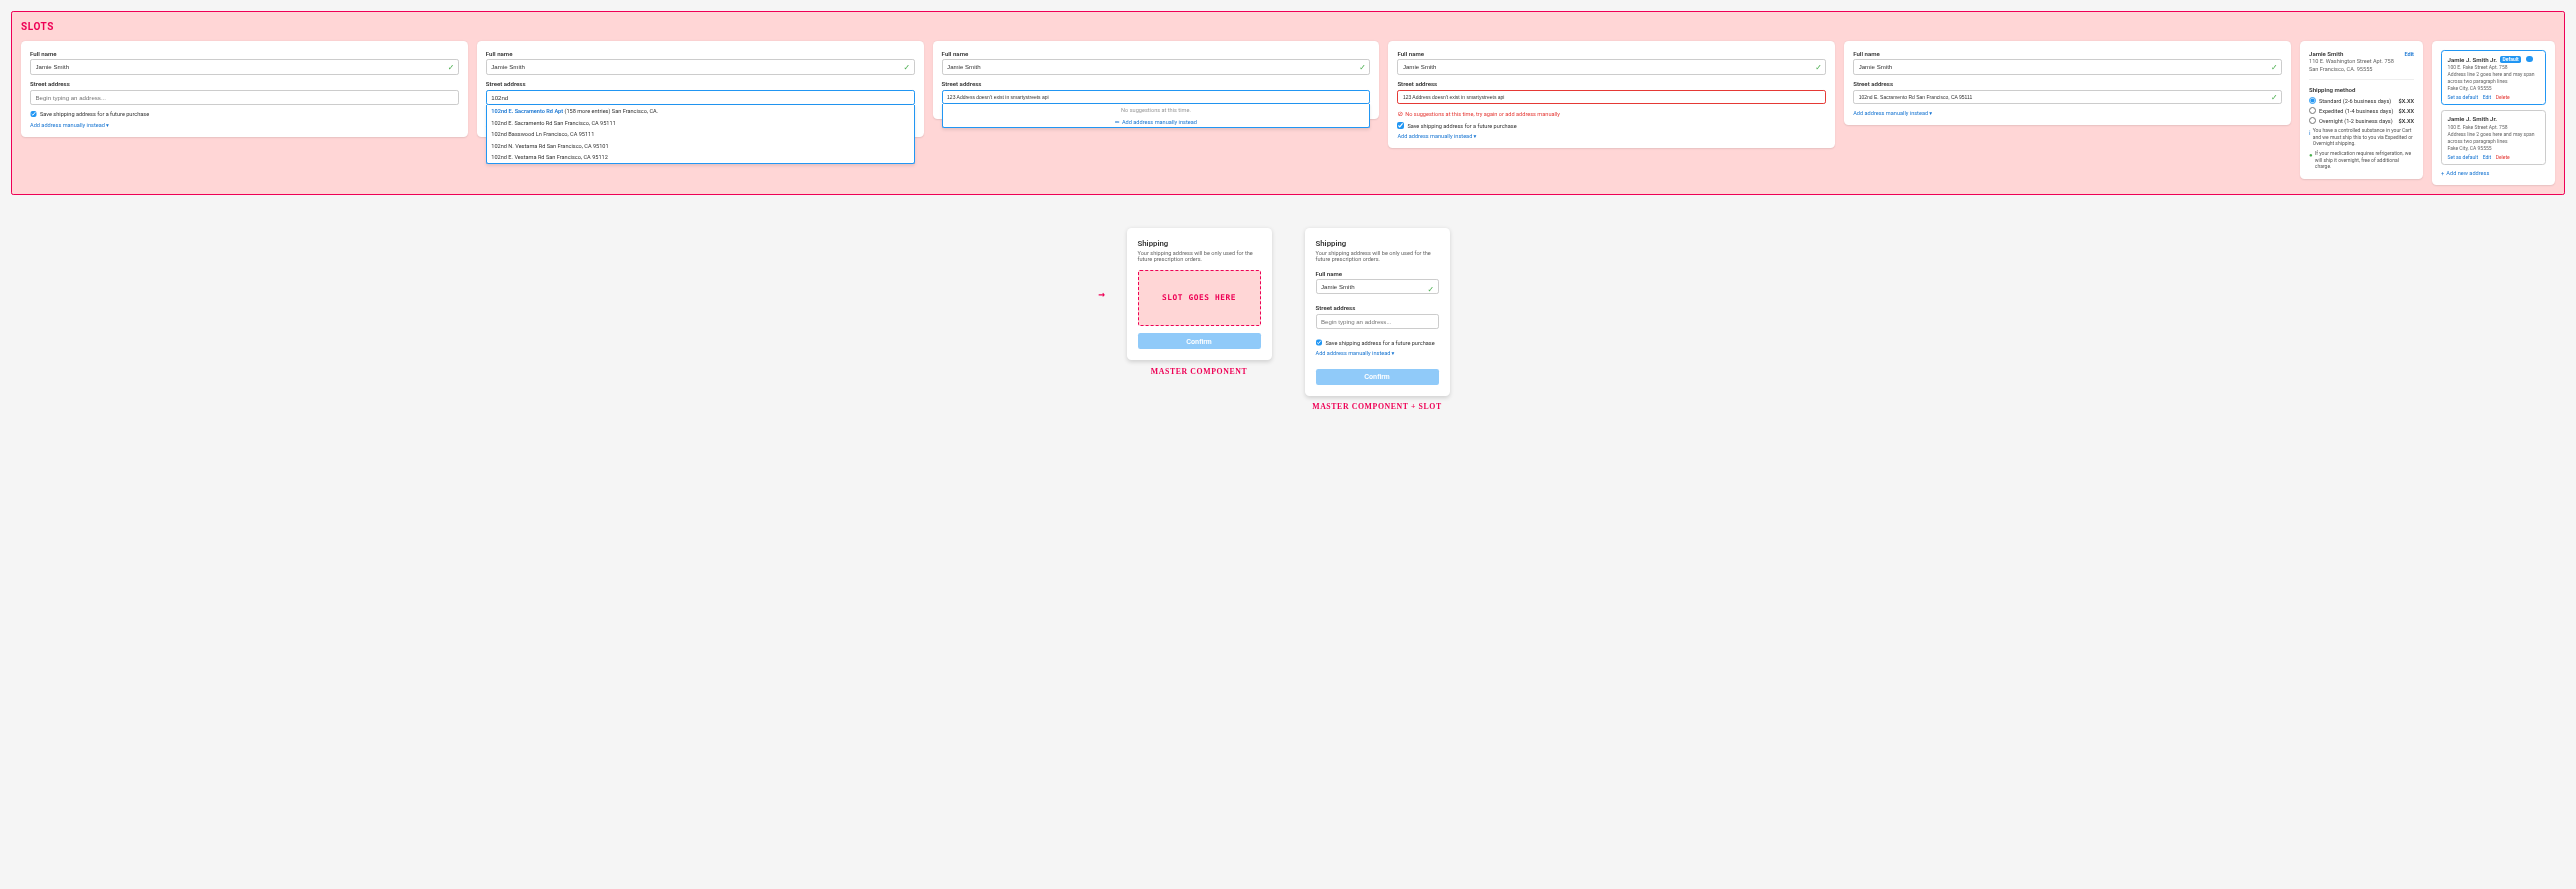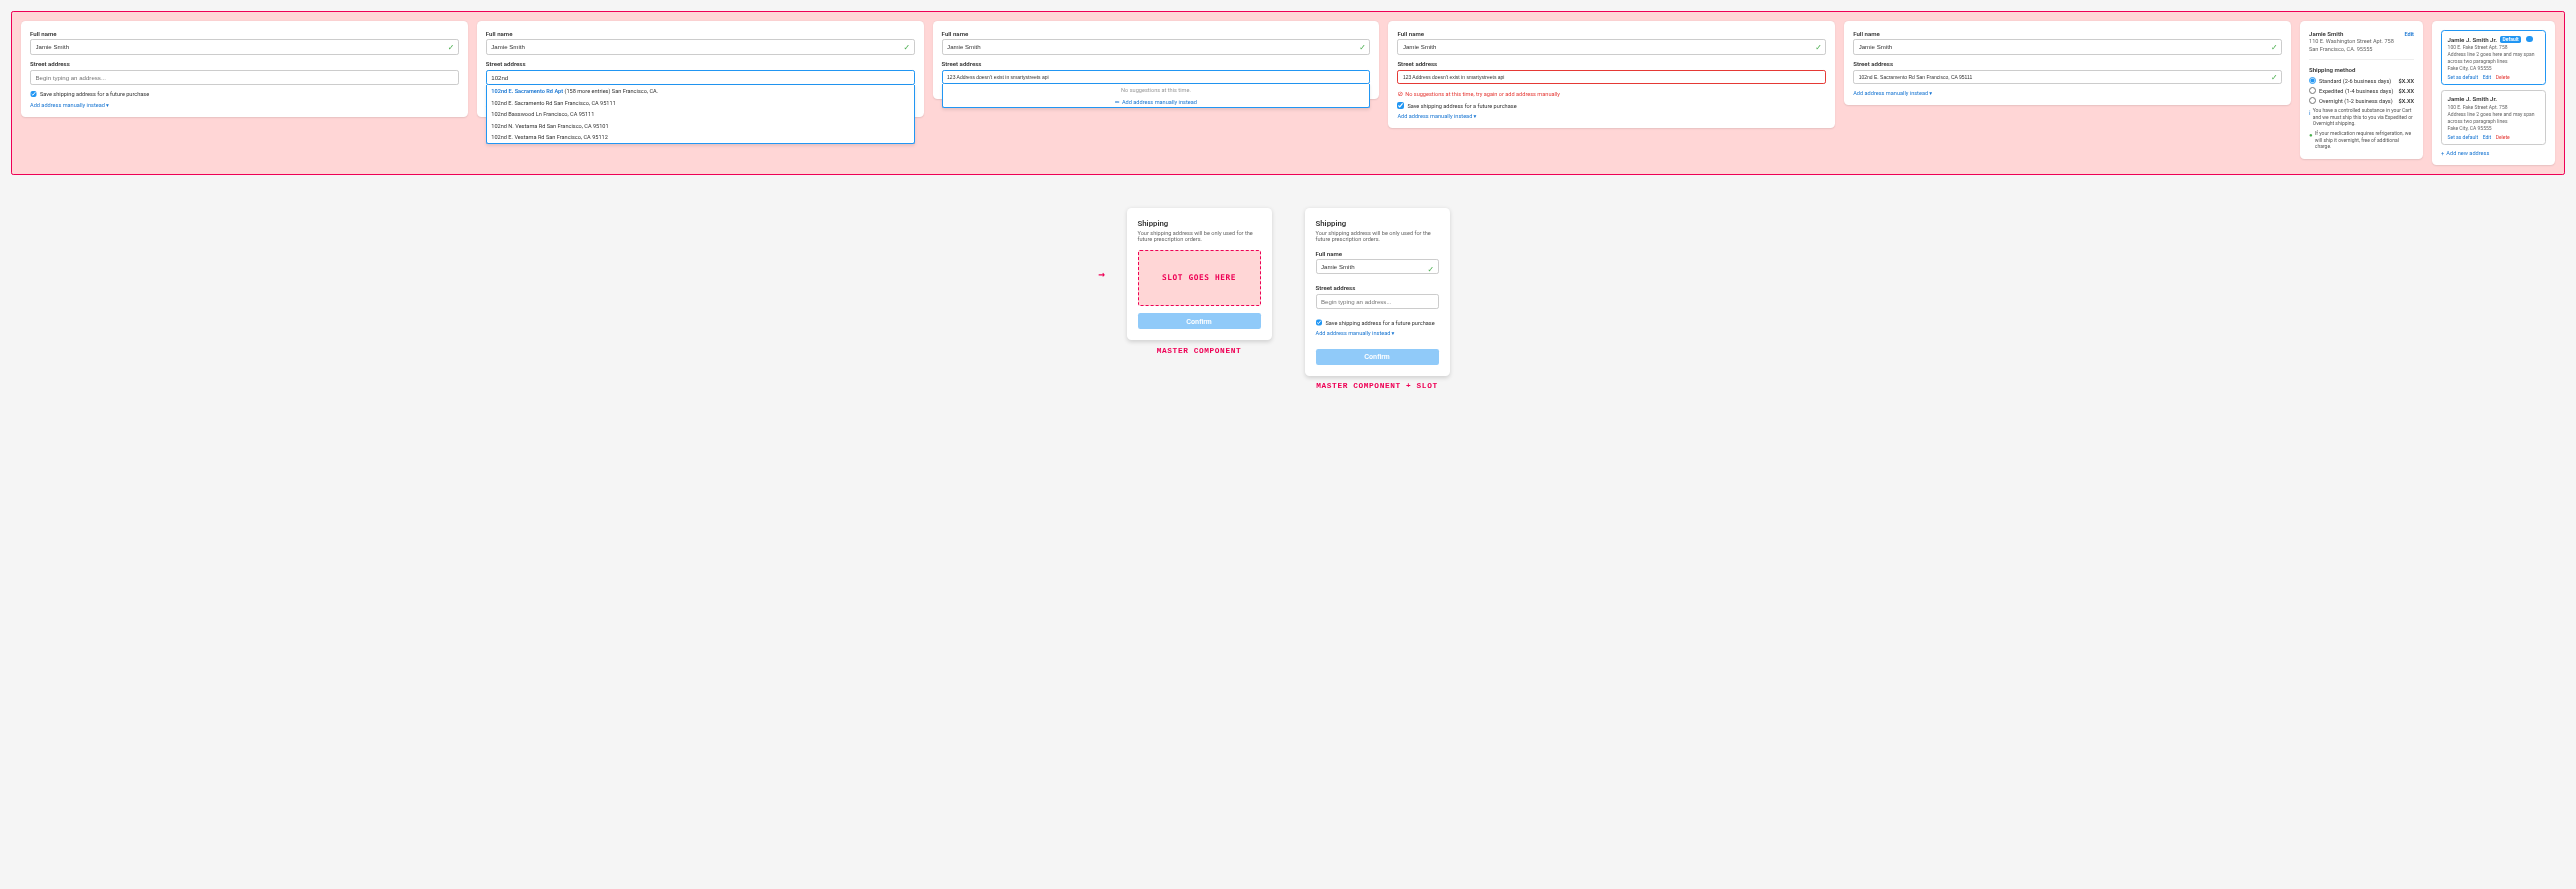--- a/index.html
+++ b/index.html
@@ -351,21 +351,21 @@
       align-items: center;
       gap: 6.7px;
     }
 
     .master-component-label {
       font-size: 7.8px;
       font-weight: 700;
       color: #e05;
       letter-spacing: 0.6px;
       text-transform: uppercase;
-      font-family: Liberation Mono, monospace;
+      font-family: Liberation Serif, serif;
       text-align: center;
     }
 
     .shipping-dialog {
       background: white;
       border-radius: 4.5px;
       padding: 11px;
       width: 145px;
       box-shadow: 0 1.1px 4.5px rgba(0,0,0,0.15);
     }
@@ -412,20 +412,21 @@
       font-weight: 600;
     }
 
   </style>
 </head>
 <body>
 
 <div class="main-container">
 
   <div class="slots-section">
+    <div class="slots-label">SLOTS</div>
 
     <div class="slots-row">
 
       <div class="slot-card">
         <div class="field-label">Full name</div>
         <div class="input-wrapper">
           <input class="text-input" type="text" value="Jamie Smith" style="">
           <span class="check-icon">✓</span>
         </div>
         <div class="field-label">Street address</div>

